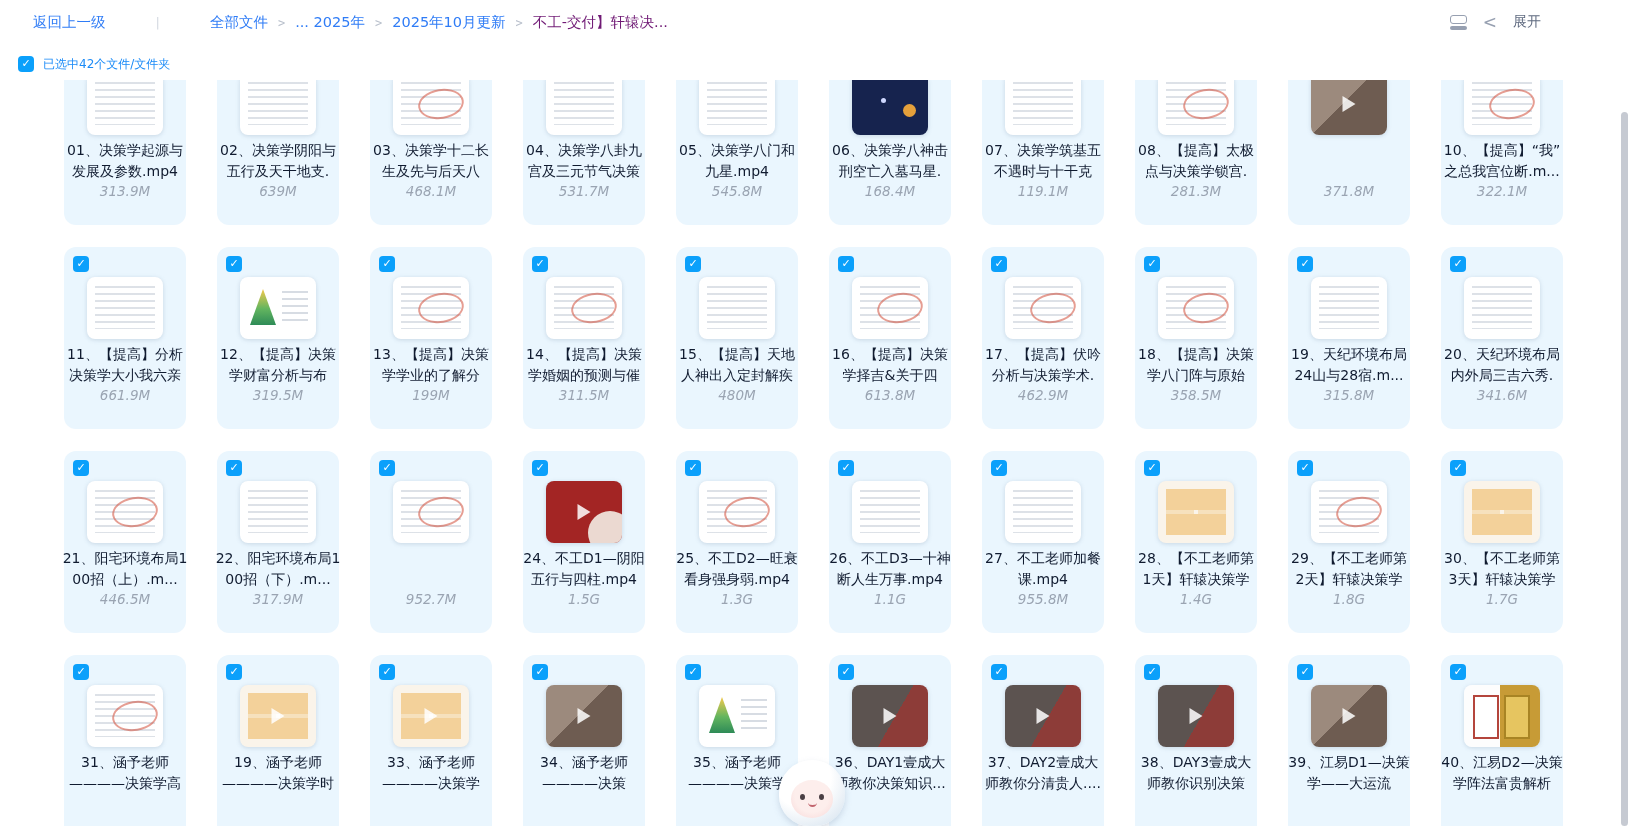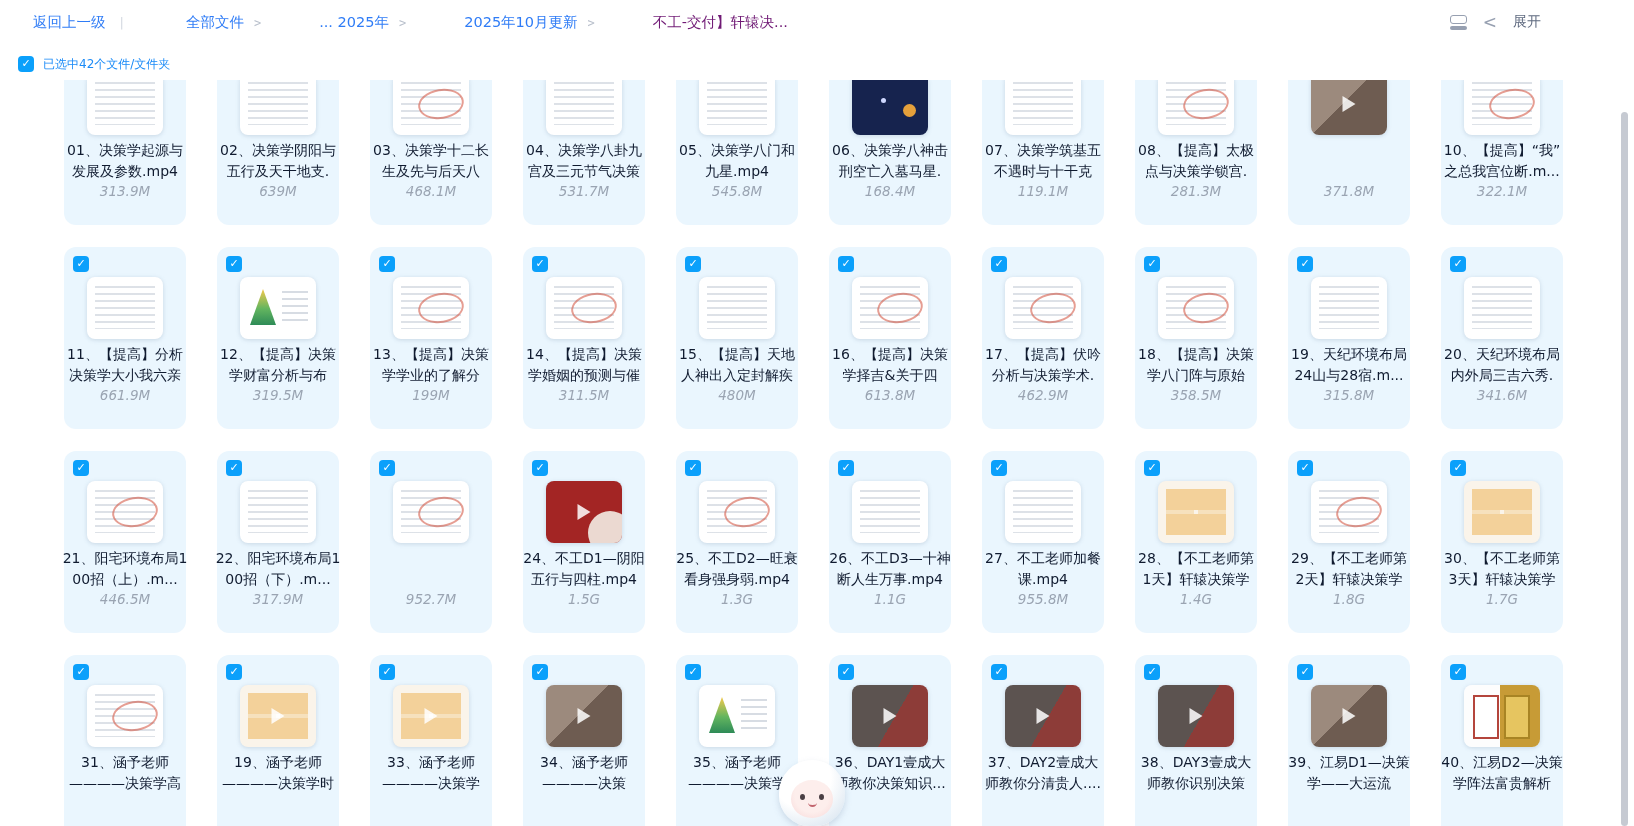--- a/index.html
+++ b/index.html
@@ -4,24 +4,24 @@
 <style>
   * { margin:0; padding:0; box-sizing:border-box; }
   html,body { width:1634px; height:826px; overflow:hidden; background:#ffffff;
     font-family:"DejaVu Sans","Liberation Sans",sans-serif; }
   .page { position:relative; width:1634px; height:826px; background:#fff; }
 
   
   header { position:absolute; top:0; left:0; right:0; height:44px;
     display:flex; align-items:center; justify-content:space-between;
     padding:0 93px 0 33px; }
-  .crumbs { display:flex; align-items:center; font-size:14.5px; white-space:nowrap; }
+  .crumbs { display:flex; align-items:center; font-size:14.5px; white-space:nowrap;gap:36px; }
   .back { color:#2f7cf6; cursor:pointer; text-decoration:none; }
   .vbar { color:#d4d9e1; margin:0 14px; font-size:13px; }
-  .crumb { color:#2f7cf6; text-decoration:none; cursor:pointer;margin-left:48px; }
+  .crumb { color:#2f7cf6; text-decoration:none; cursor:pointer; }
   .crumb.current { color:#701a75; cursor:default; }
   .gt { color:#b9c0cc; font-size:12px; margin:0 10px; font-family:"DejaVu Sans Mono",monospace; }
   .hdr-right { display:flex; align-items:center; gap:16px; }
   .view-icon { width:17px; height:15px; display:inline-block; position:relative; cursor:pointer; }
   .view-icon .vi-top { position:absolute; top:0; left:0; width:17px; height:9px;
     border:1.6px solid #97a0b1; border-radius:3px; }
   .view-icon .vi-bot { position:absolute; bottom:0; left:0; width:17px; height:3.5px;
     background:#97a0b1; border-radius:2px; }
   .chev { color:#97a0b1; font-size:17px; line-height:1; cursor:pointer; }
   .expand { color:#606b80; font-size:14px; text-decoration:none; cursor:pointer; }

